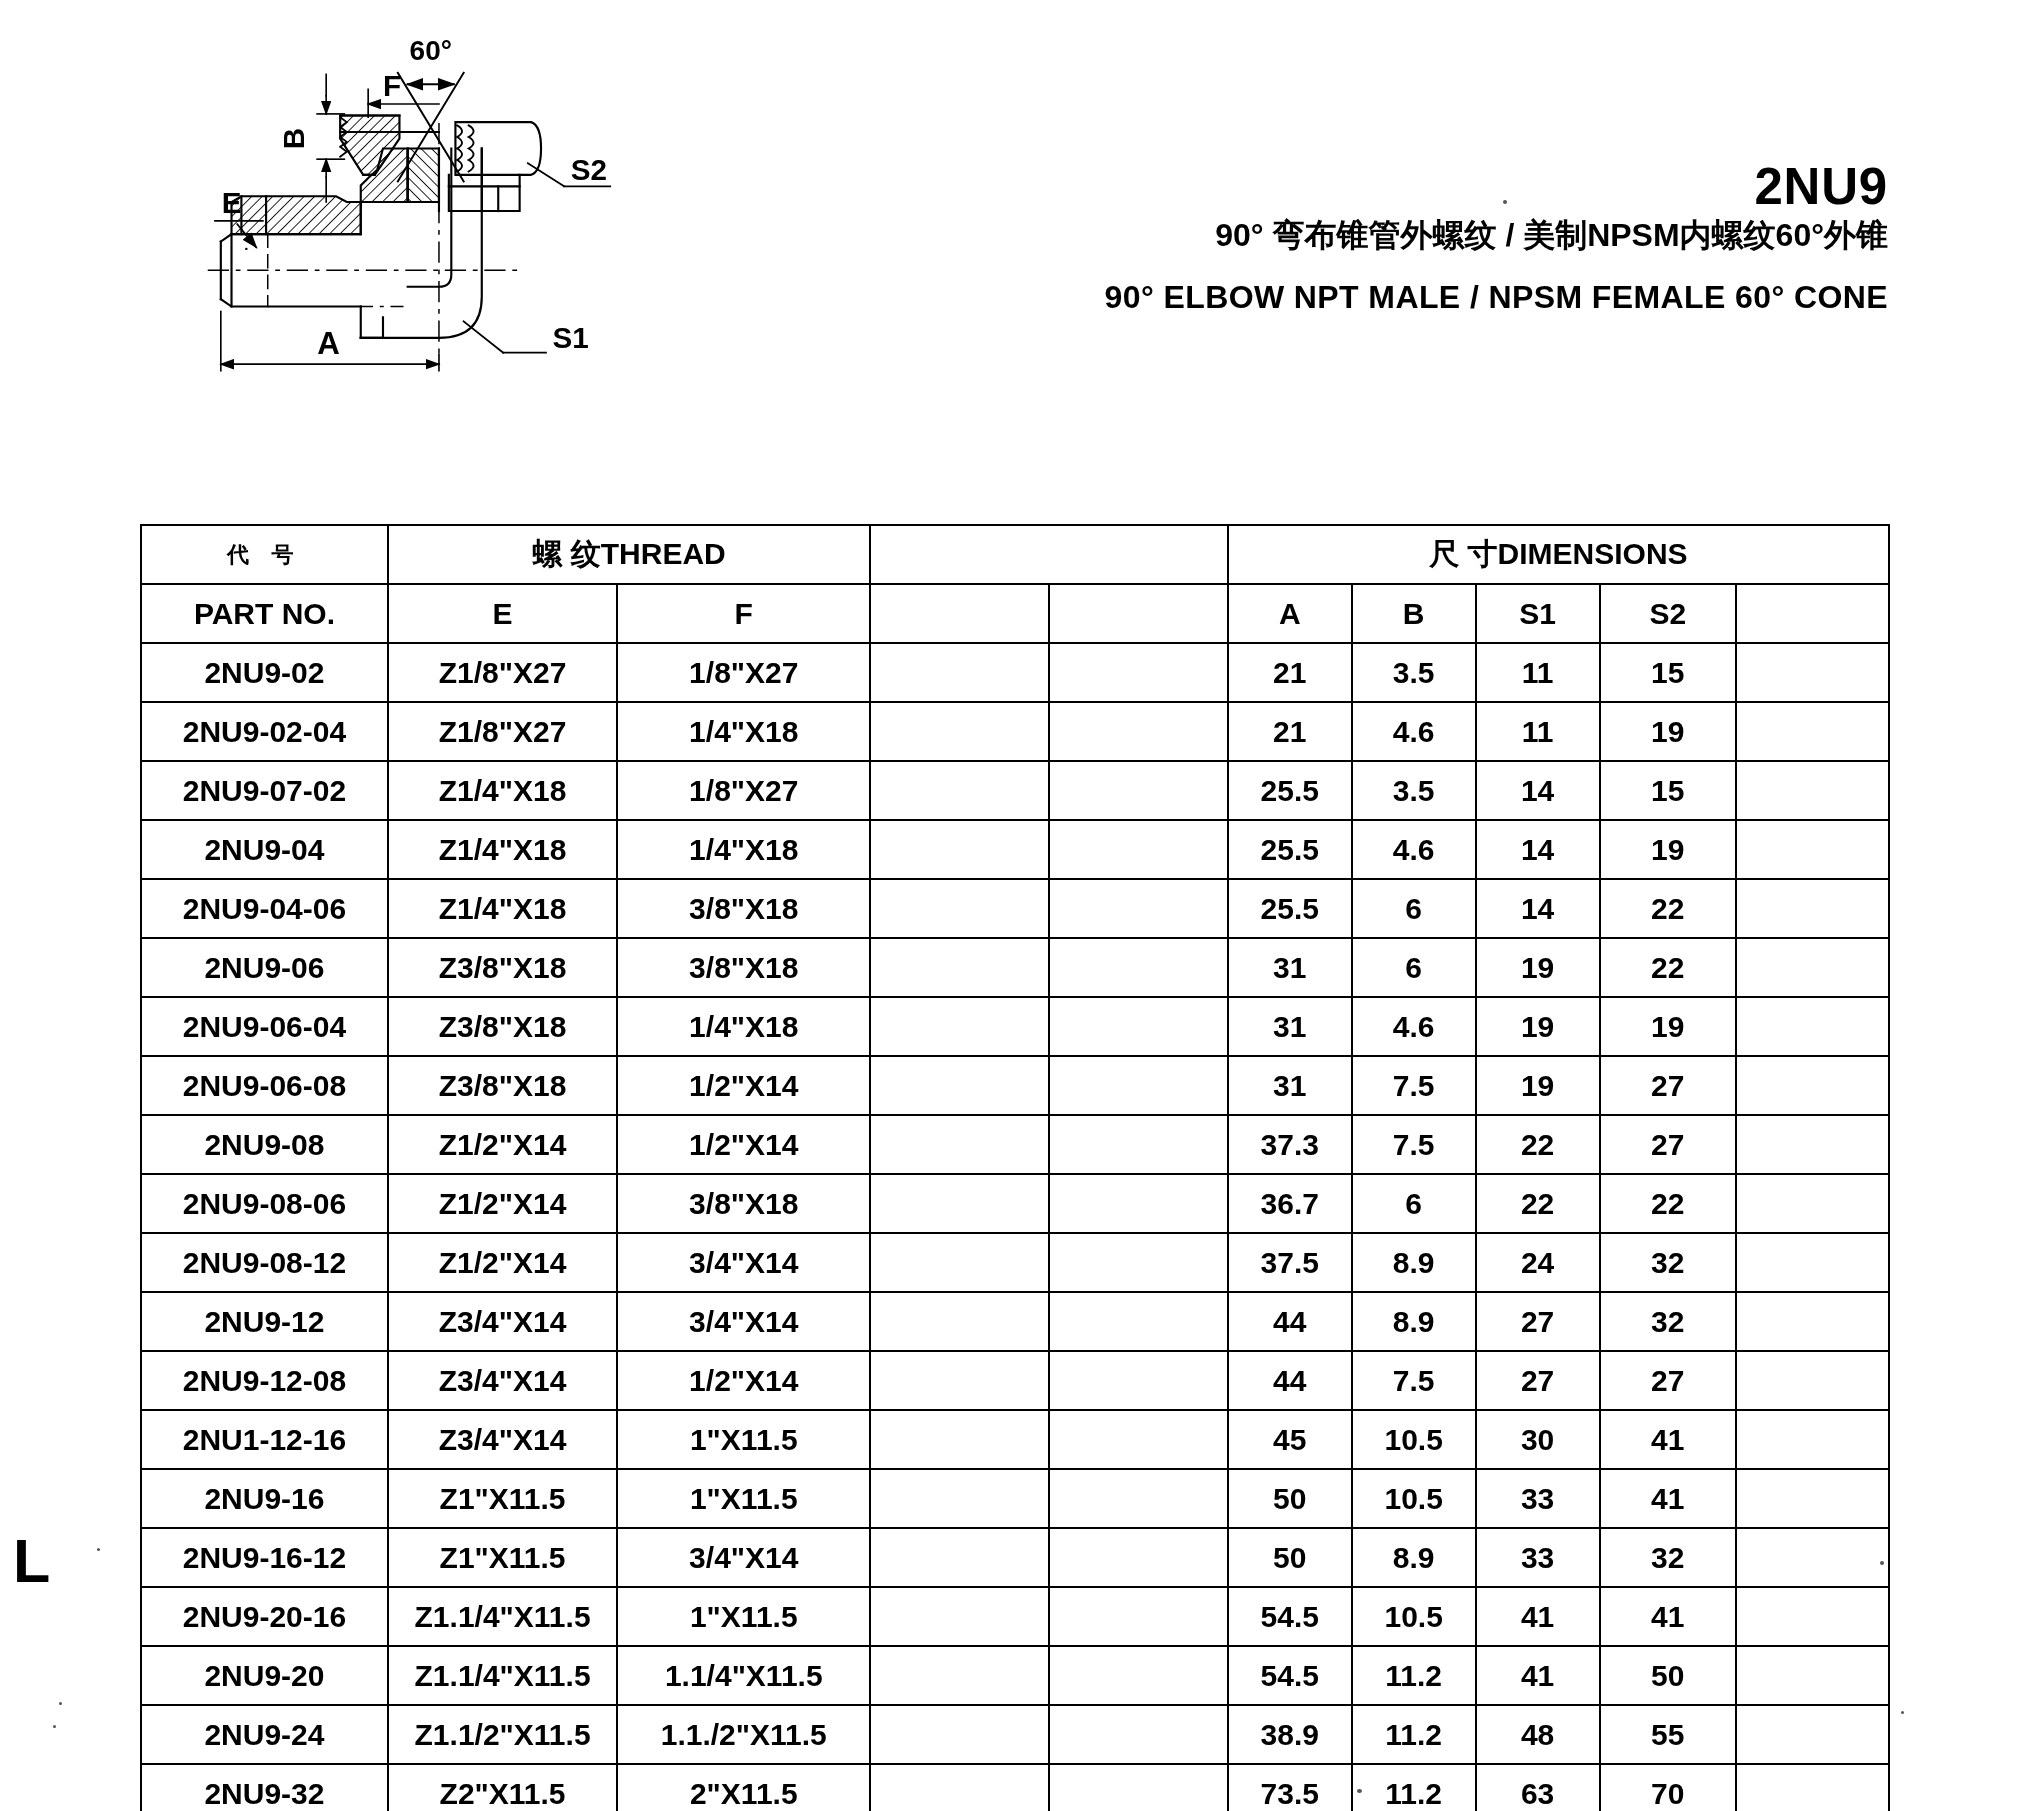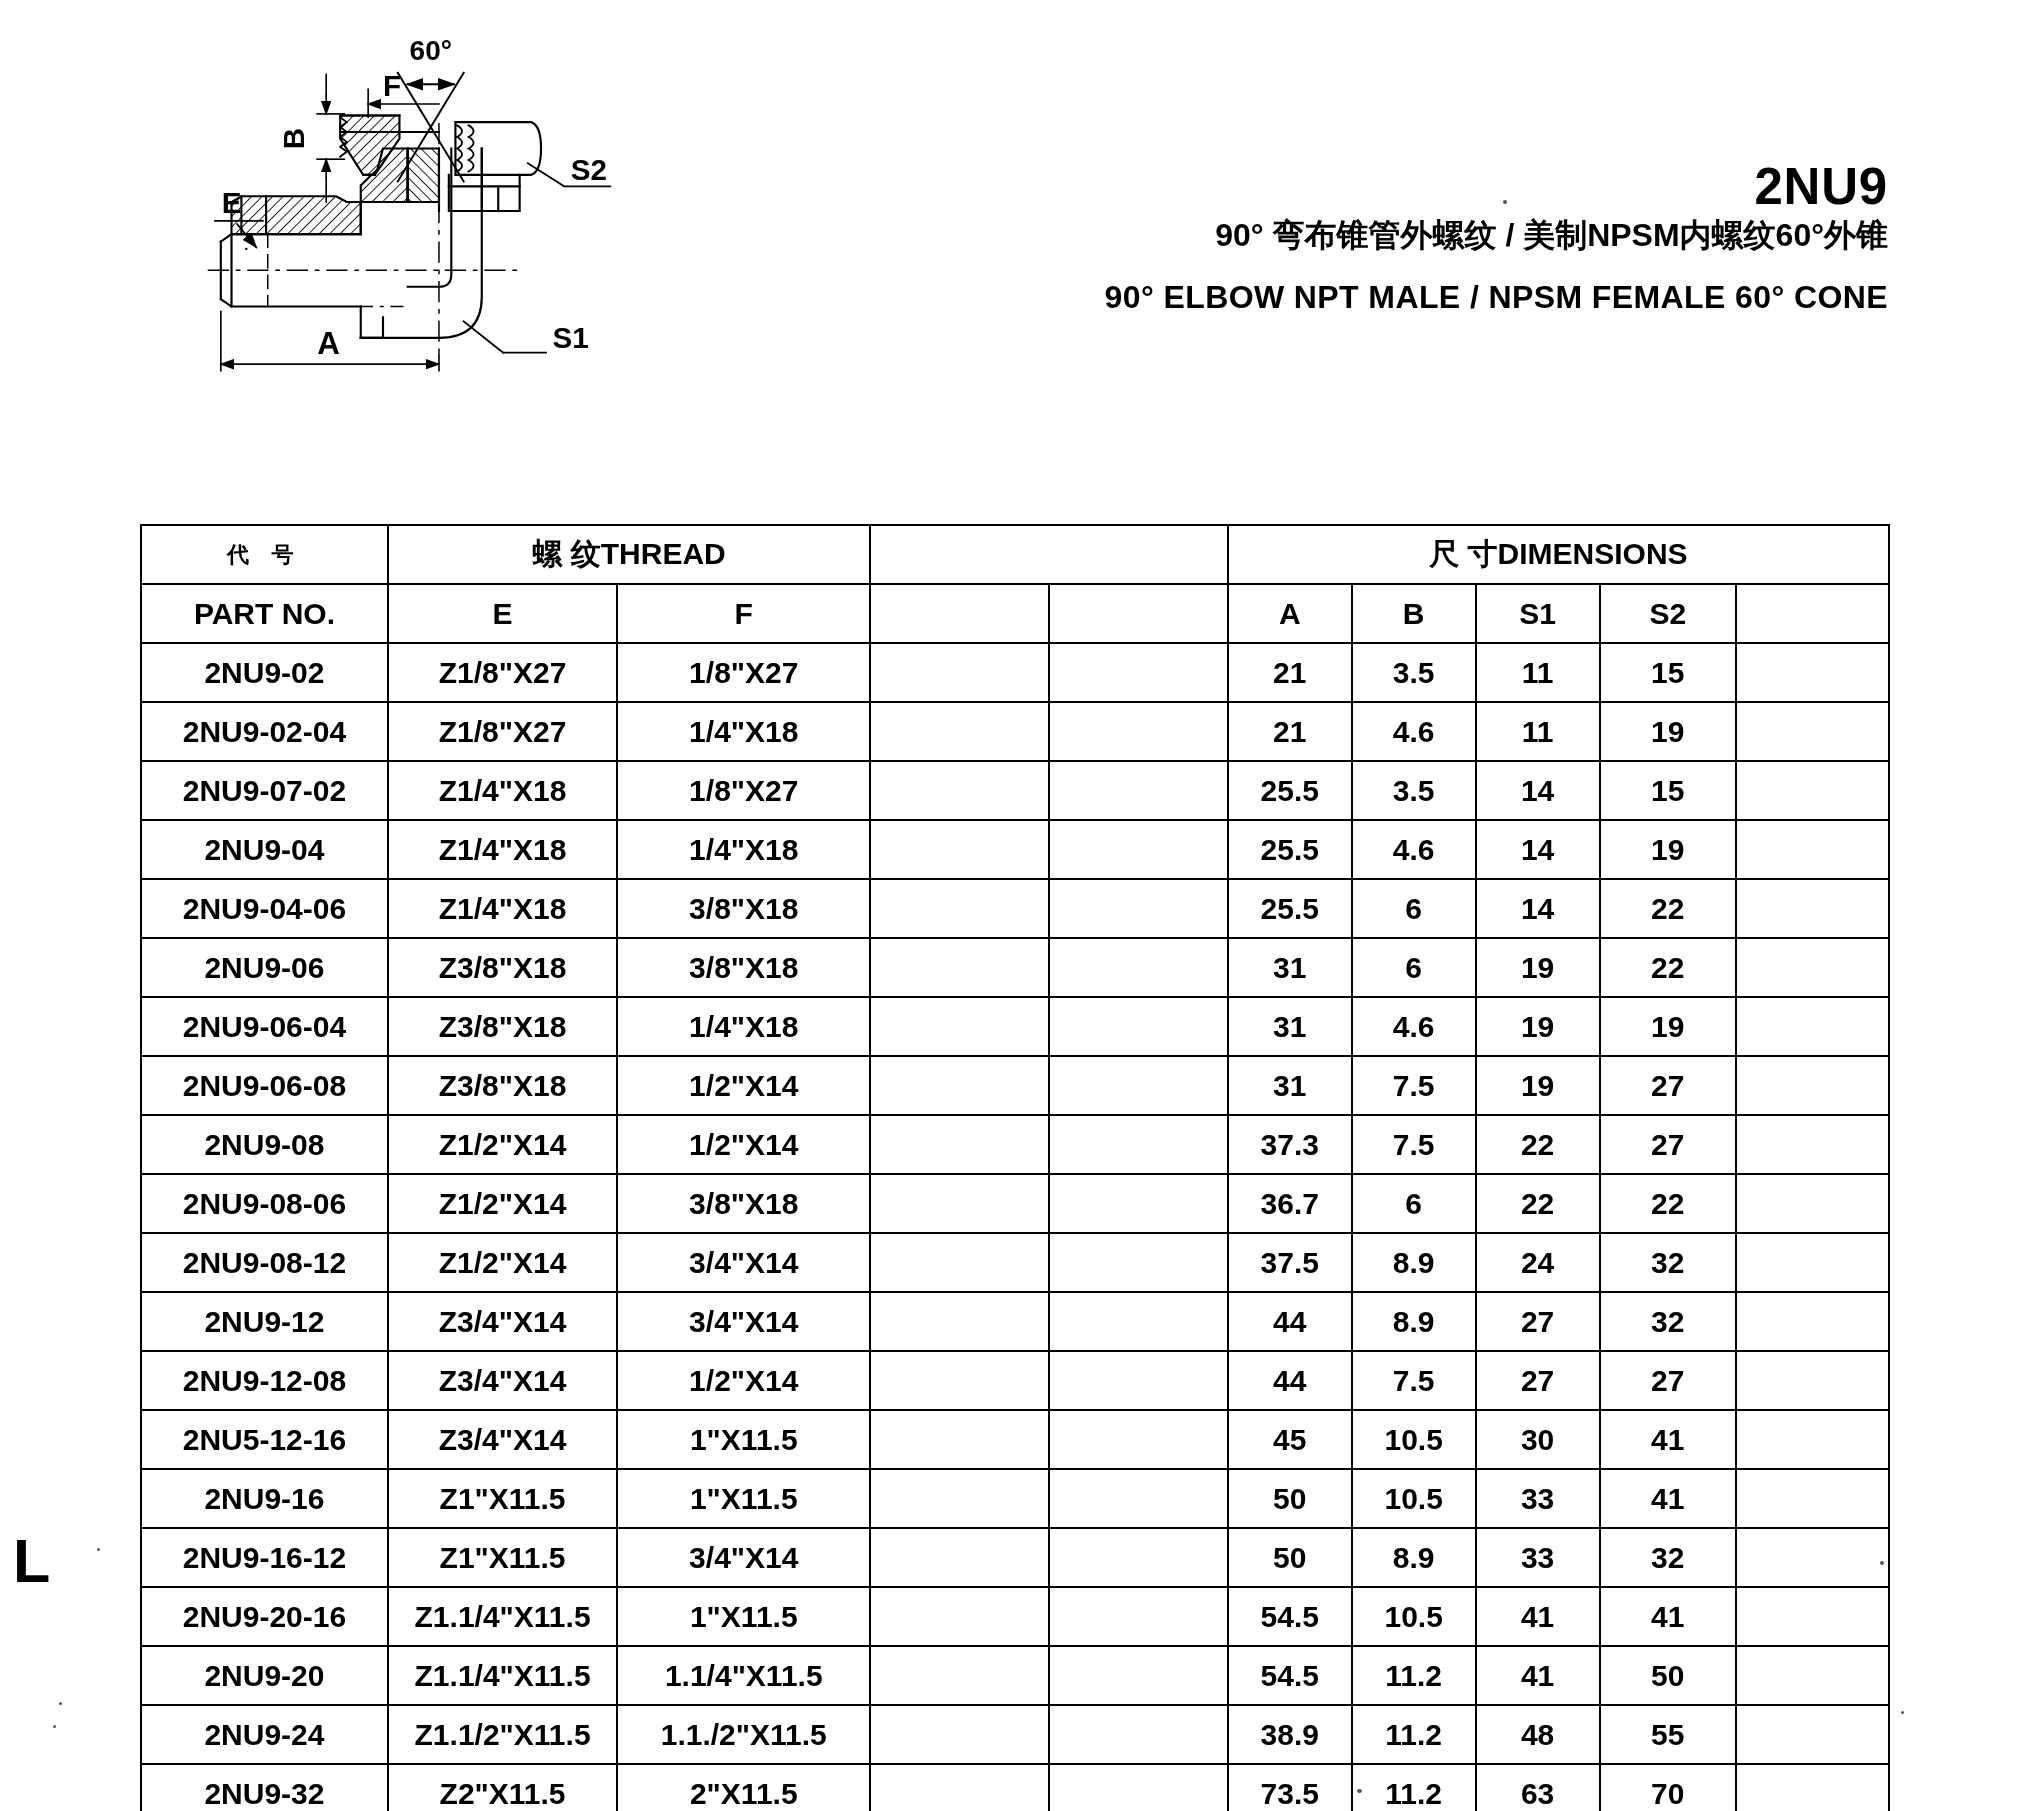--- a/index.html
+++ b/index.html
@@ -420,21 +420,21 @@
           <td>1/2"X14</td>
           <td></td>
           <td></td>
           <td>44</td>
           <td>7.5</td>
           <td>27</td>
           <td>27</td>
           <td></td>
         </tr>
         <tr>
-          <td>2NU5-12-16</td>
+          <td>2NU1-12-16</td>
           <td>Z3/4"X14</td>
           <td>1"X11.5</td>
           <td></td>
           <td></td>
           <td>45</td>
           <td>10.5</td>
           <td>30</td>
           <td>41</td>
           <td></td>
         </tr>

